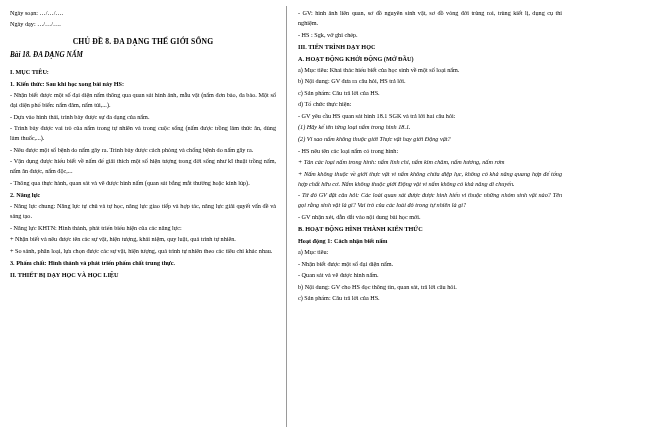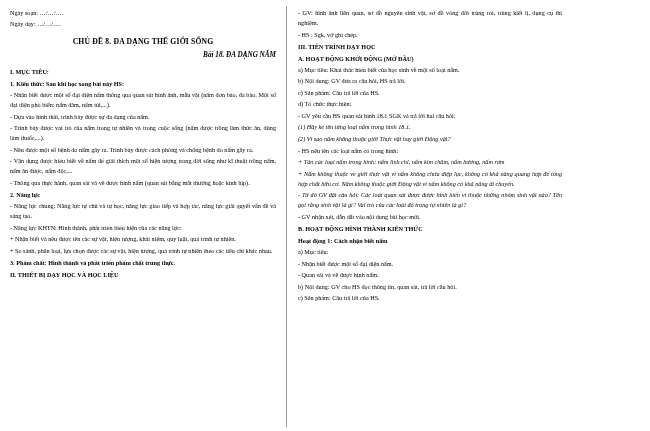--- a/index.html
+++ b/index.html
@@ -51,21 +51,21 @@
     font-size: 6.2px;
   }
   .title-main {
     text-align: center;
     font-weight: bold;
     font-size: 7.6px;
     margin: 7px 0 2px 0;
     letter-spacing: .2px;
   }
   .title-sub {
-    text-align: right;
+    text-align: left;
     font-weight: bold;
     font-style: italic;
     font-size: 7.2px;
     margin: 0 0 5px 0;
   }
   .h1 {
     font-weight: bold;
     margin: 2px 0 1px 0;
   }
   .h2 {

